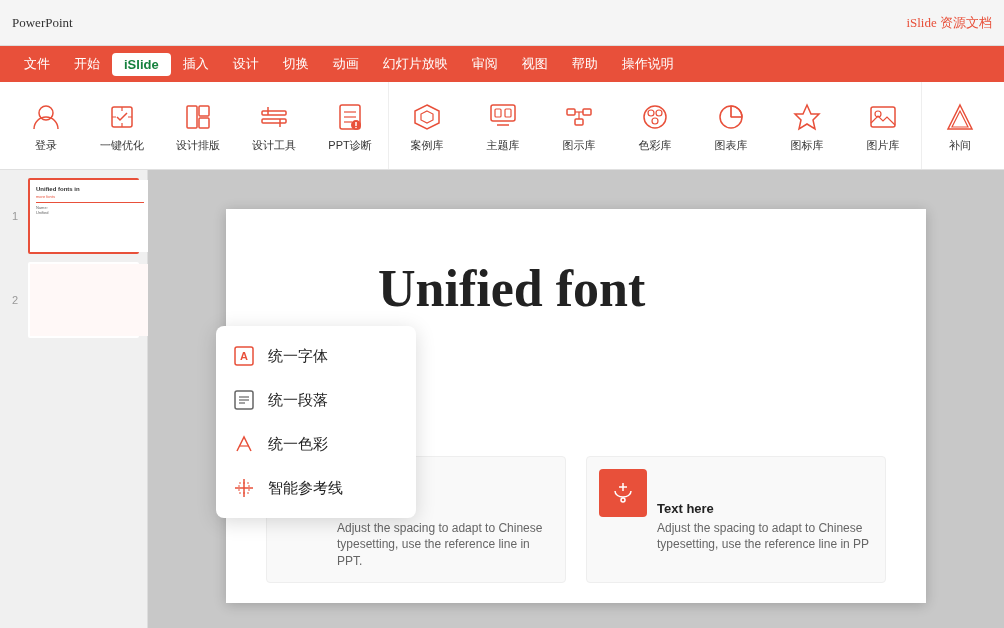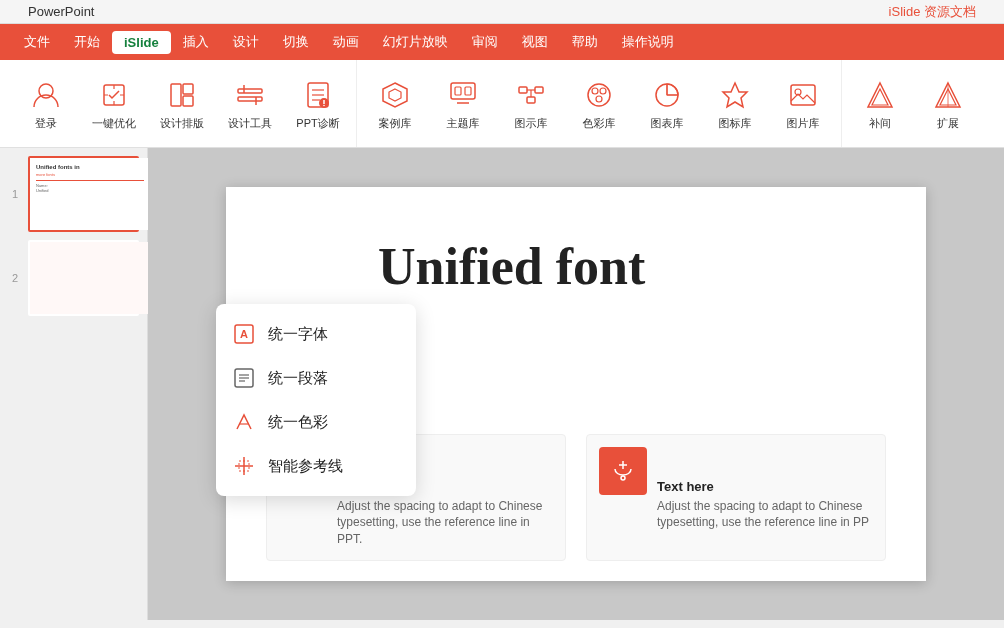--- a/index.html
+++ b/index.html
@@ -1,28 +1,29 @@
 <!DOCTYPE html>
 <html><head>
   <meta charset="utf-8">
   <style>
     * { margin: 0; padding: 0; box-sizing: border-box; }
     body { font-family: 'Microsoft YaHei', 'PingFang SC', sans-serif; background: #f0f0f0; width: 1004px; height: 628px; overflow: hidden; }
 
     
     #title-bar {
-      height: 24px;
+      height: 46px;
       background: #f5f5f5;
       display: flex;
       align-items: center;
-      padding: 0 28px;
+      padding: 0 12px;
       font-size: 13px;
       color: #333;
       border-bottom: 1px solid #ddd;
       justify-content: space-between;
+      font-family: Liberation Serif, serif;
     }
 
     
     #menu-bar {
       height: 36px;
       background: #e8503a;
       display: flex;
       align-items: center;
       padding: 0 12px;
     }
@@ -49,21 +50,21 @@
       align-items: center;
       padding: 0 8px;
       gap: 0;
     }
     .toolbar-group {
       display: flex;
       align-items: center;
       height: 100%;
       padding: 0 8px;
       border-right: 1px solid #eee;
-      gap: 8px;
+      gap: 16px;
     }
     .toolbar-group:last-child { border-right: none; }
     .tool-btn {
       display: flex;
       flex-direction: column;
       align-items: center;
       justify-content: center;
       width: 60px;
       height: 72px;
       cursor: pointer;

